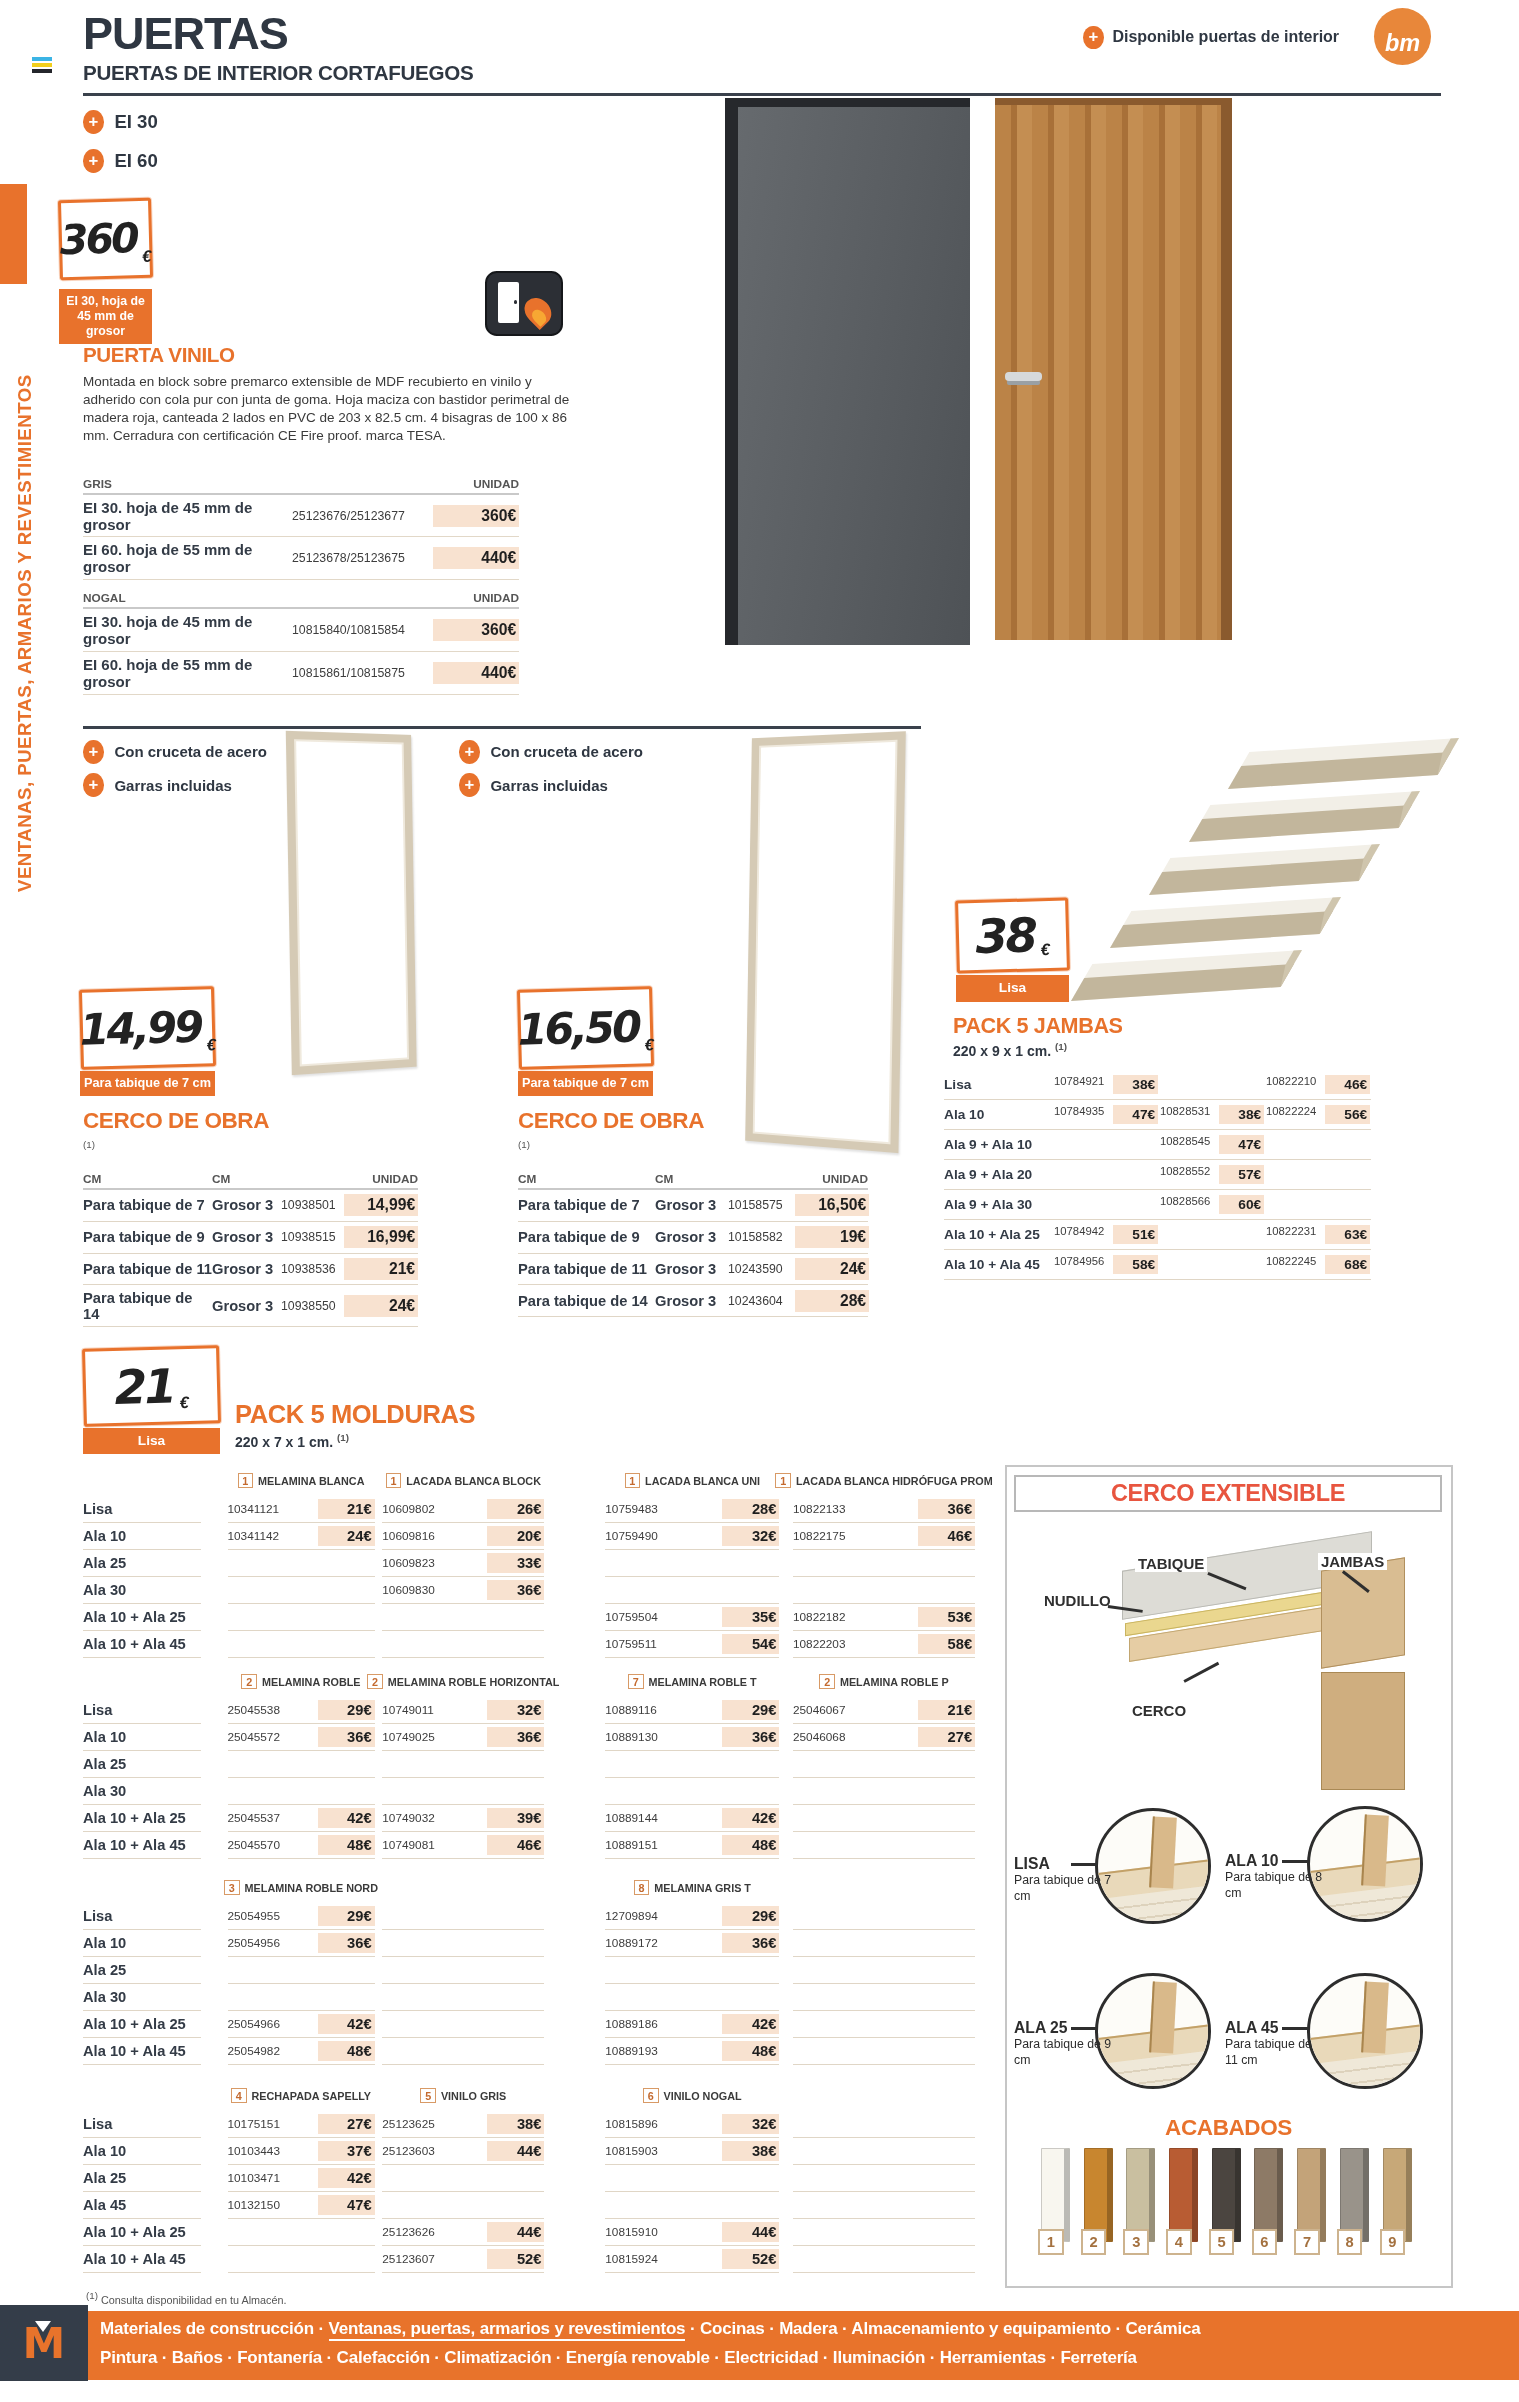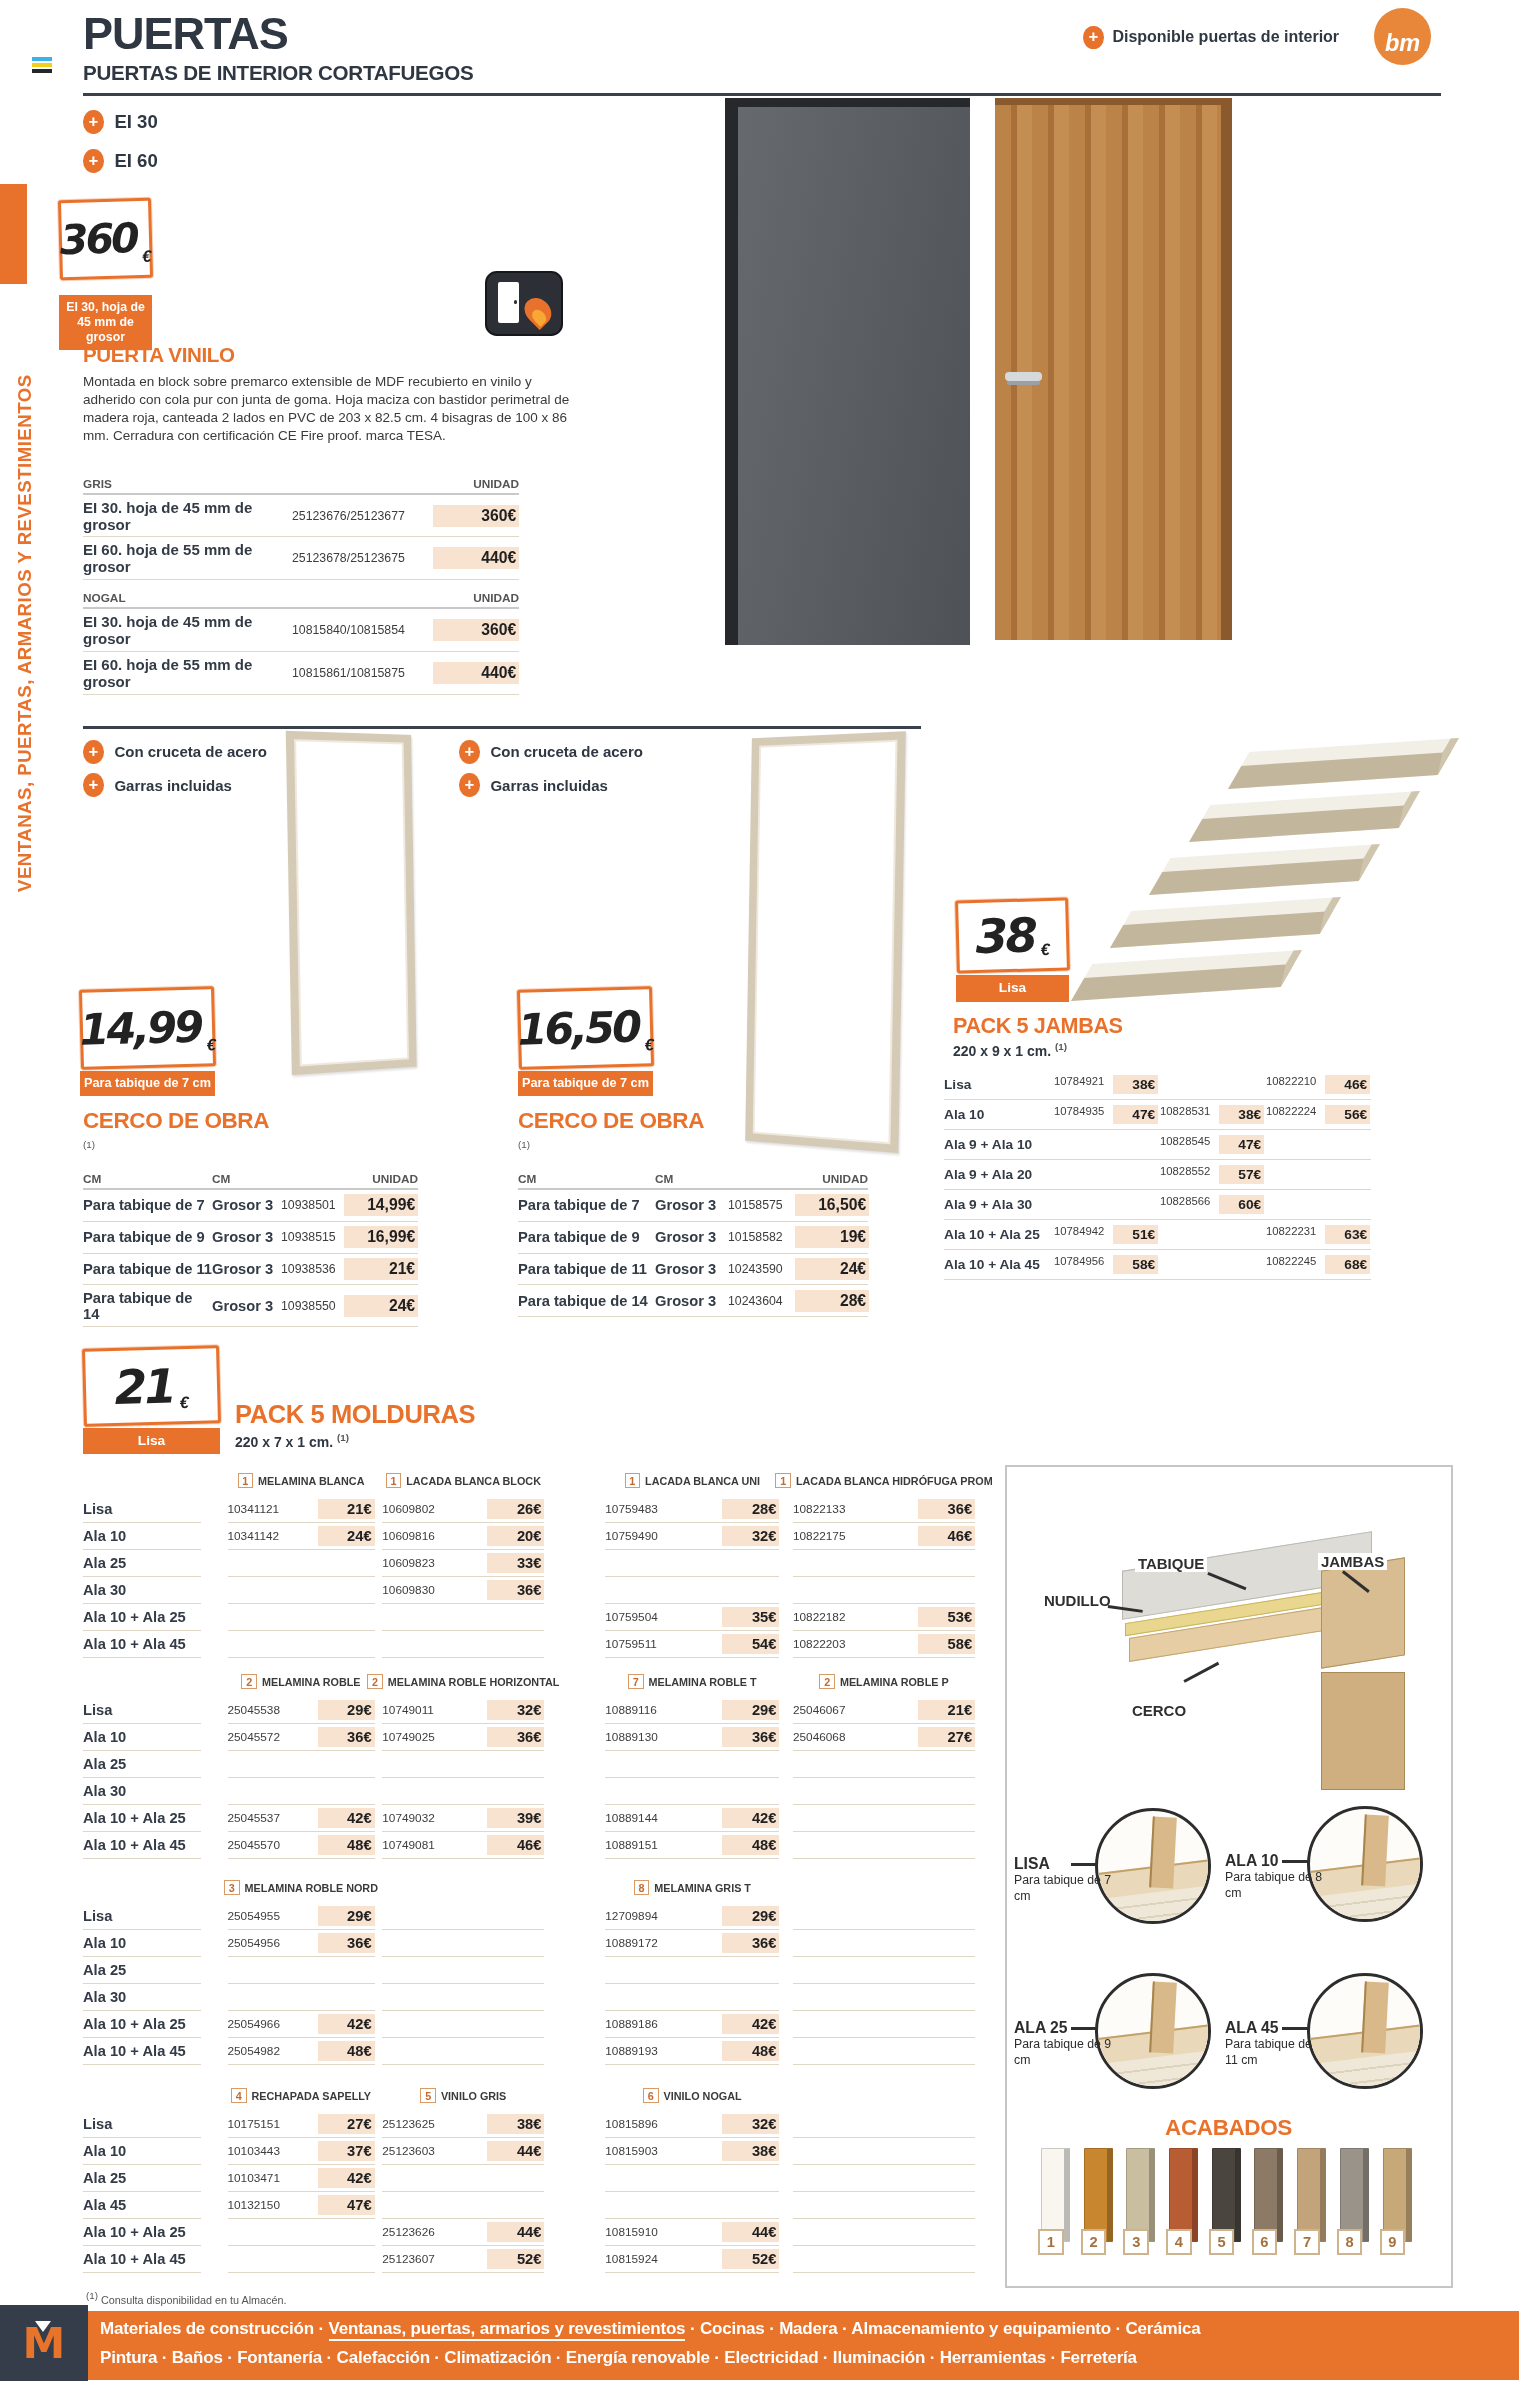--- a/index.html
+++ b/index.html
@@ -179,21 +179,21 @@
         <span class="plus">+</span>
         <span class="feat-label">EI 60</span>
       </div>
     </div>
 
   <div class="abs tag" style="left:59px;top:199px;width:93px">
     <div class="tbox" style="height:80px">
       <span class="tval" style="font-size:41px">360</span>
       <span class="teur">€</span>
     </div>
-    <div class="tband" style="height:55px;font-size:12.3px;margin-top:16px">EI 30, hoja de 45 mm de grosor</div>
+    <div class="tband" style="height:55px;font-size:12.3px;margin-top:10px">EI 30, hoja de 45 mm de grosor</div>
   </div>
 
   <div class="abs fireicon" style="left:485px;top:271px;width:78px;height:65px">
     <span class="fi-door"></span>
       <span class="fi-knob"></span>
       <span class="fi-flame"></span>
       <span class="fi-flame2"></span>
   </div>
 
   <div class="abs oh" style="left:83px;top:343px;font-size:20.6px">PUERTA VINILO</div>
@@ -453,20 +453,21 @@
       <span class="teur">€</span>
     </div>
     <div class="tband" style="height:26.5px;font-size:13.7px;margin-top:2.9px">Lisa</div>
   </div>
   <div class="abs oh" style="left:235px;top:1400px;font-size:25.5px">PACK 5 MOLDURAS</div>
   <div class="abs sizetxt" style="left:235px;top:1432px">
     <span>220 x 7 x 1 cm.</span> <span class="sup">(1)</span>
   </div>
 
   <div class="abs panel" style="left:1005px;top:1465px;width:448px;height:823px"></div>
+  <div class="abs panel-h" style="left:1014px;top:1475px;width:428px;height:37px">CERCO EXTENSIBLE</div>
 
   <div class="abs slab" style="left:1122px;top:1551px;width:250px;height:49px;background:#dddcd6;border:1px solid #b9b9b3"></div>
   <div class="abs slab" style="left:1125px;top:1604px;width:243px;height:12.7px;background:#ead78f;border:1px solid #c9b460"></div>
   <div class="abs slab" style="left:1129px;top:1619px;width:239px;height:23.5px;background:#e6cda4;border:1px solid #c2a670"></div>
   <div class="abs slab" style="left:1321px;top:1564px;width:84px;height:98px;background:#d9bd92;border:1px solid #b1905e"></div>
   <div class="abs" style="left:1321px;top:1672px;width:84px;height:118px;background:#cfae7f;border:1px solid #a98955"></div>
 
   <div class="abs dlabel" style="left:1135px;top:1555px;background:#fff;padding:0 2.9px">TABIQUE</div>
   <div class="abs dlabel" style="left:1318px;top:1553px;background:#fff;padding:0 2.9px">JAMBAS</div>
   <div class="abs dlabel" style="left:1041px;top:1592px;background:#fff;padding:0 2.9px">NUDILLO</div>

